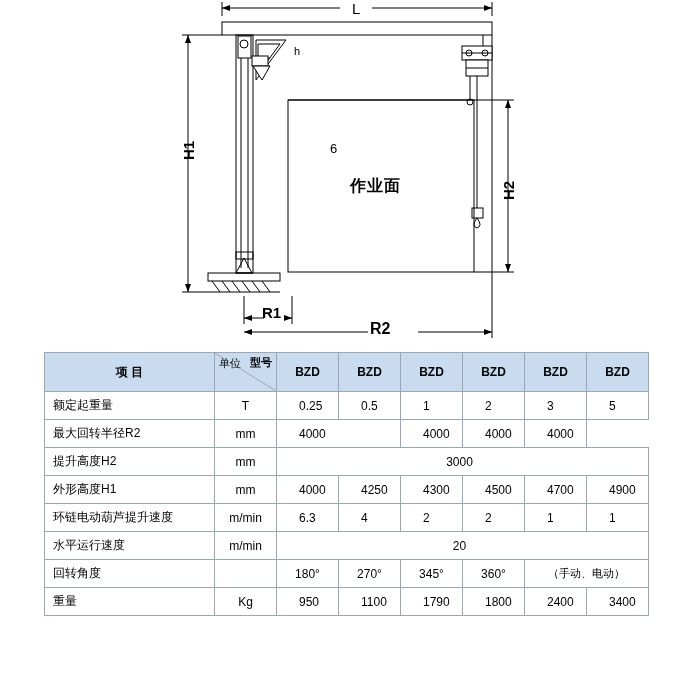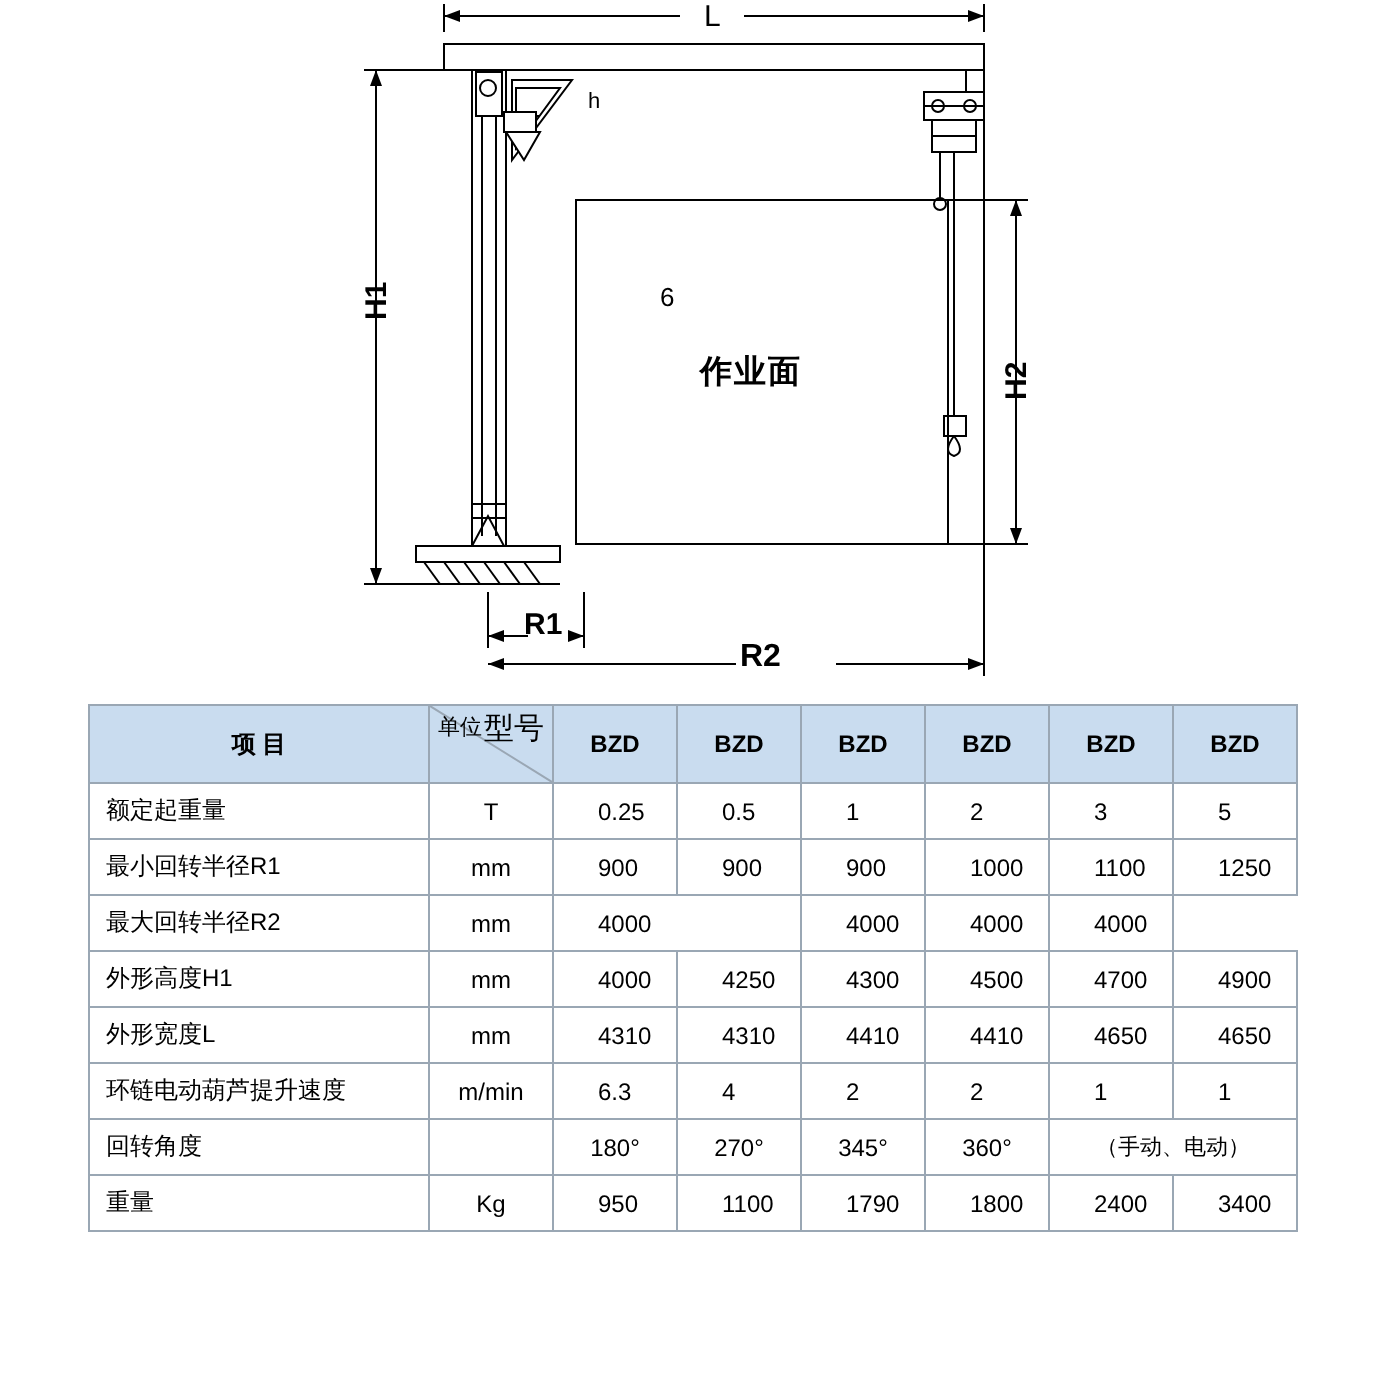--- a/index.html
+++ b/index.html
@@ -96,22 +96,22 @@
     height: 38px;
   }
   .splitcell .diag {
     position: absolute;
     left: 0; top: 0; width: 100%; height: 100%;
   }
   .splitcell .tr-txt {
     position: absolute;
     right: 4px;
     top: 2px;
-    font-size: 15px;
-    font-weight: normal;
+    font-size: 11px;
+    font-weight: bold;
     text-align: center;
   }
   .splitcell .bl-txt {
     position: absolute;
     left: 4px;
     bottom: 20px;
     font-size: 11px;
     font-weight: normal;
   }
 </style>
@@ -251,75 +251,65 @@
         <td class="rowhead">额定起重量</td>
         <td class="unit">T</td>
         <td class="val">0.25</td>
         <td class="val">0.5</td>
         <td class="val">1</td>
         <td class="val">2</td>
         <td class="val">3</td>
         <td class="val">5</td>
       </tr>
 
-      <tr>
-        <td class="rowhead">最小回转半径R1</td>
-        <td class="unit">mm</td>
-        <td class="val">900</td>
-        <td class="val">900</td>
-        <td class="val">900</td>
-        <td class="val">1000</td>
-        <td class="val">1100</td>
-        <td class="val">1250</td>
-      </tr>
 
       <tr>
         <td class="rowhead">最大回转半径R2</td>
         <td class="unit">mm</td>
         <td class="val" colspan="2">4000</td>
         <td class="val">4000</td>
         <td class="val">4000</td>
         <td class="val">4000</td>
       </tr>
 
+      <tr>
+        <td class="rowhead">提升高度H2</td>
+        <td class="unit">mm</td>
+        <td class="val center" colspan="6">3000</td>
+      </tr>
 
       <tr>
         <td class="rowhead">外形高度H1</td>
         <td class="unit">mm</td>
         <td class="val">4000</td>
         <td class="val">4250</td>
         <td class="val">4300</td>
         <td class="val">4500</td>
         <td class="val">4700</td>
         <td class="val">4900</td>
       </tr>
 
-      <tr>
-        <td class="rowhead">外形宽度L</td>
-        <td class="unit">mm</td>
-        <td class="val">4310</td>
-        <td class="val">4310</td>
-        <td class="val">4410</td>
-        <td class="val">4410</td>
-        <td class="val">4650</td>
-        <td class="val">4650</td>
-      </tr>
 
       <tr>
         <td class="rowhead">环链电动葫芦提升速度</td>
         <td class="unit">m/min</td>
         <td class="val">6.3</td>
         <td class="val">4</td>
         <td class="val">2</td>
         <td class="val">2</td>
         <td class="val">1</td>
         <td class="val">1</td>
       </tr>
 
 
+      <tr>
+        <td class="rowhead">水平运行速度</td>
+        <td class="unit">m/min</td>
+        <td class="val center" colspan="6">20</td>
+      </tr>
 
       <tr>
         <td class="rowhead">回转角度</td>
         <td class="unit"></td>
         <td>180°</td>
         <td>270°</td>
         <td>345°</td>
         <td>360°</td>
         <td colspan="2" style="font-size:11px;">（手动、电动）</td>
       </tr>

